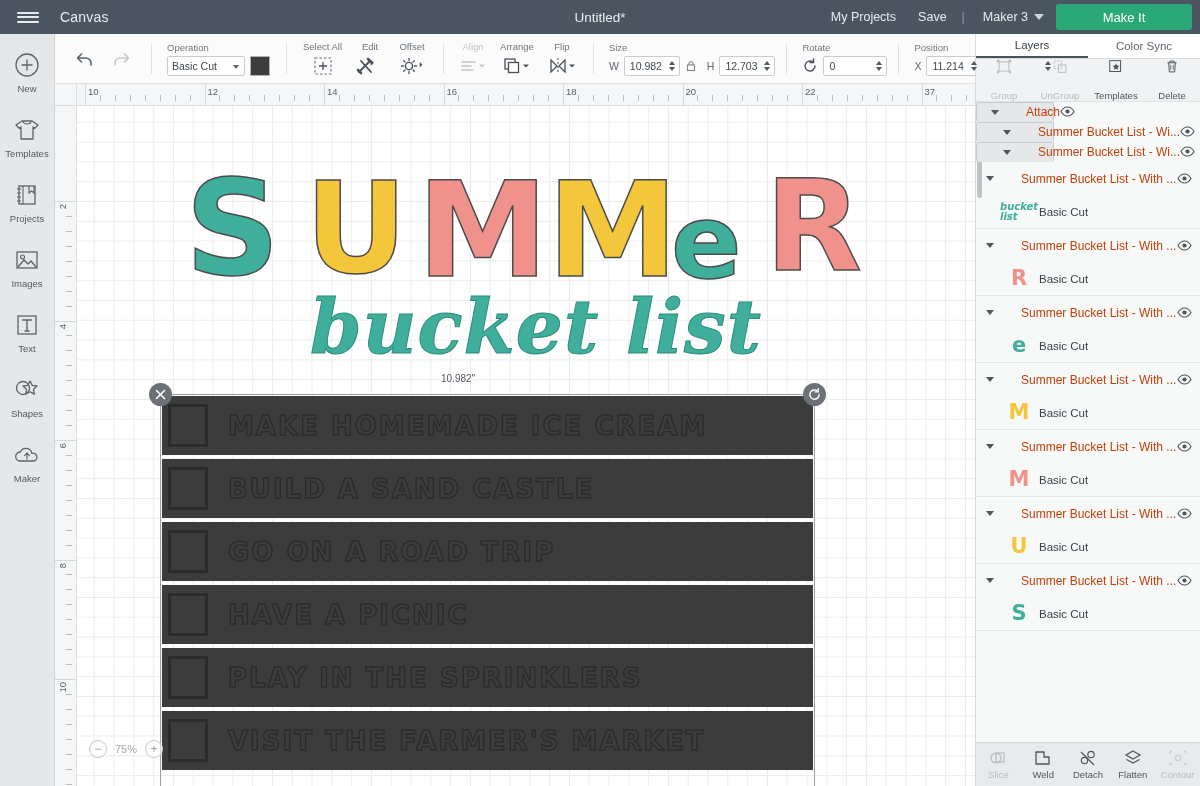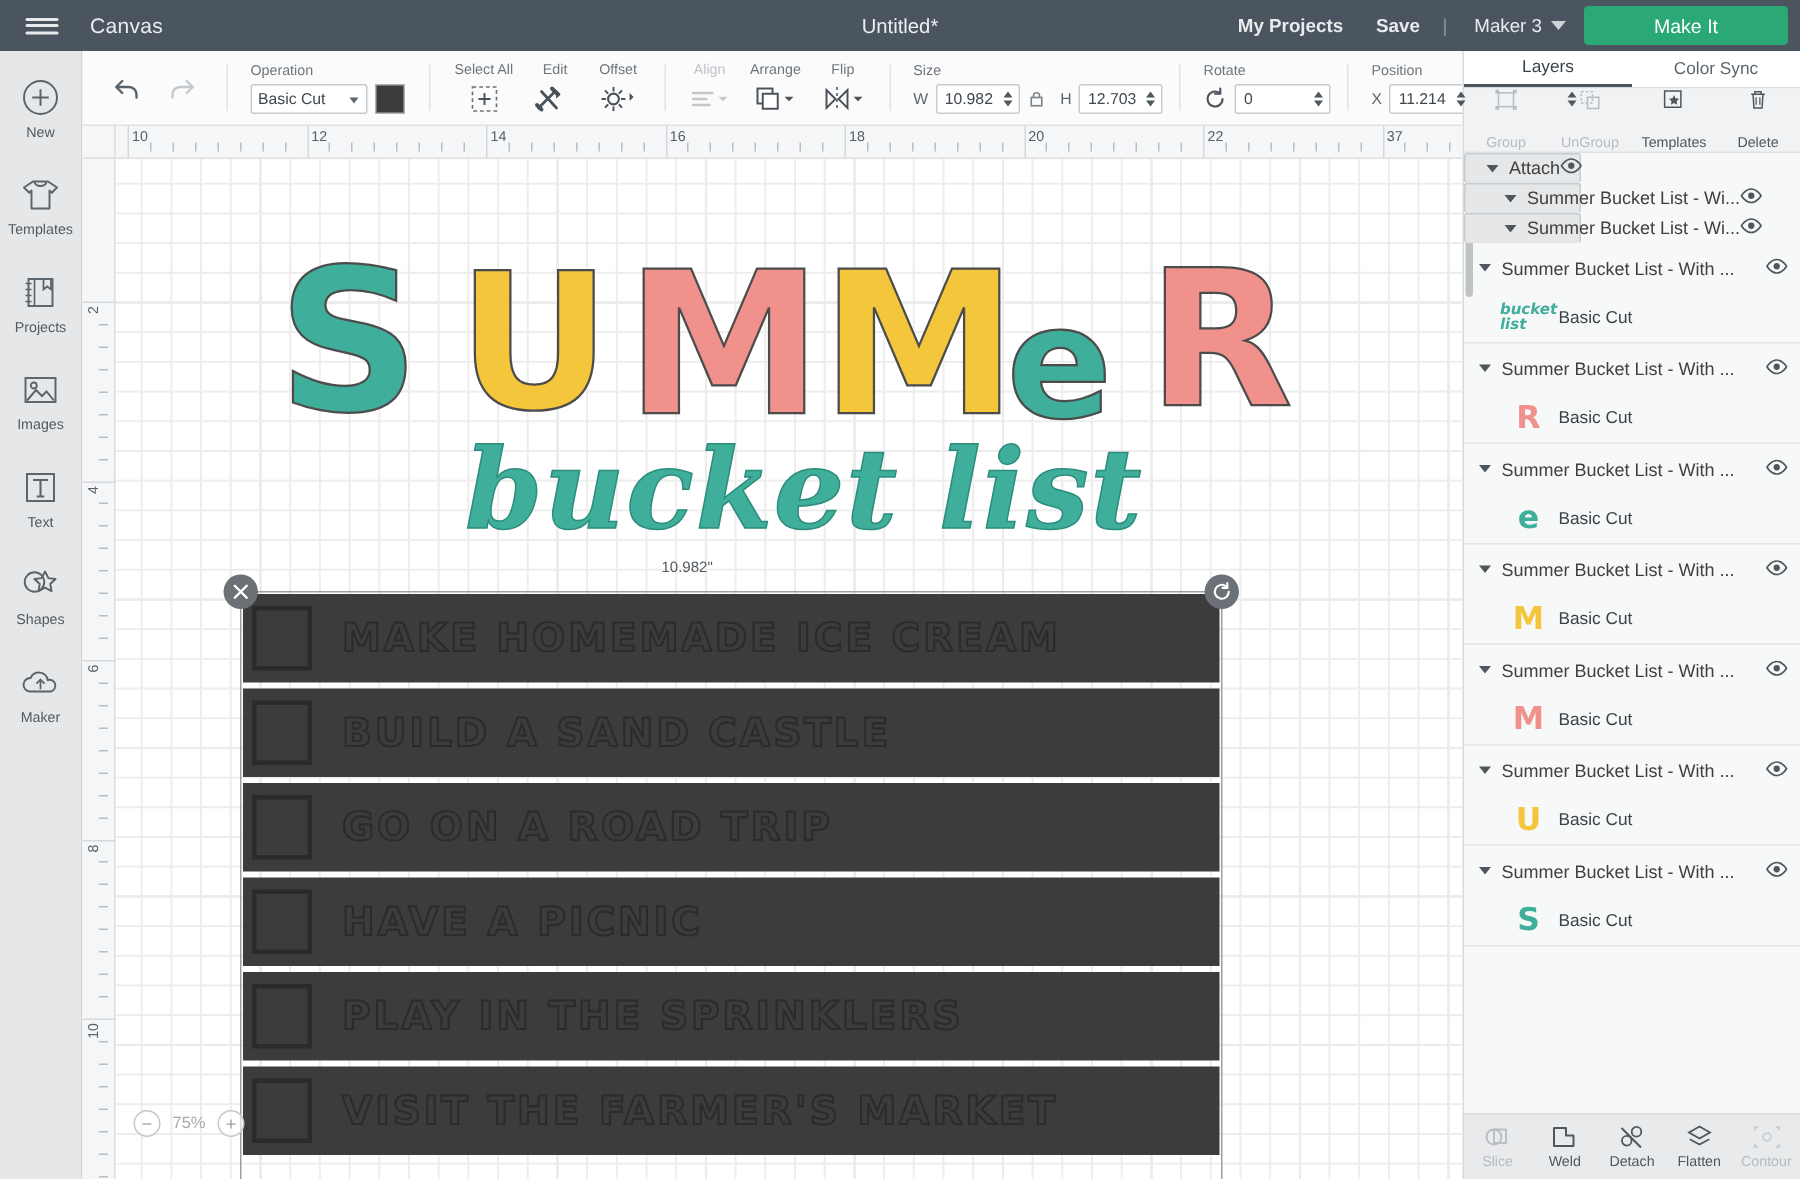--- a/index.html
+++ b/index.html
@@ -17,21 +17,21 @@
     background: #4a5560; display: flex; align-items: center;
   }
   .hamburger { width: 56px; height: 34px; display: flex; align-items: center; justify-content: center; cursor: pointer; }
   .hamburger span { display:block; width: 22px; height: 2px; background: #e8eaec; margin: 2.5px 0; border-radius: 1px; }
   .tb-canvas { color: #e9ebed; font-size: 14px; margin-left: 4px; letter-spacing: .2px; }
   .tb-title {
     position: absolute; left: 0; right: 0; text-align: center;
     color: #eceef0; font-size: 13.5px; pointer-events: none;
   }
   .tb-right { position: absolute; right: 0; top: 0; height: 34px; display: flex; align-items: center; gap: 0; }
-  .tb-link { color: #e9ebed; font-size: 12.5px; padding: 0 11px; cursor: pointer; font-weight: bold; }
+  .tb-link { color: #e9ebed; font-size: 12.5px; padding: 0 11px; cursor: pointer; }
   .tb-sep { color: #8d979f; font-size: 12.5px; padding: 0 4px; }
   .tb-machine { color: #e9ebed; font-size: 12.5px; padding: 0 6px 0 14px; cursor: pointer; }
   .caret-dn {
     width: 0; height: 0; border-left: 5px solid transparent; border-right: 5px solid transparent;
     border-top: 6px solid #cfd4d8; margin-right: 12px; cursor: pointer;
   }
   .make-it {
     background: #2aa876; color: #fff; font-size: 13px; border: none;
     width: 136px; height: 26px; border-radius: 3px; margin-right: 8px; cursor: pointer;
   }
@@ -152,21 +152,21 @@
     cursor: pointer; gap: 16px; }
   .ract span { font-size: 9.5px; color: #4e575e; }
   .ract.dis span { color: #b7bcc0; }
   .layerlist { flex: 1; overflow: hidden; position: relative; }
   .lgroup { border-bottom: 1px solid #e3e5e6; }
   .lgroup.sel { background: #e6e7e8; }
   .lrow { display: flex; align-items: center; height: 33px; padding-right: 8px; }
   .lrow.sub { height: 33px; }
   .tri { width: 0; height: 0; border-left: 4.5px solid transparent; border-right: 4.5px solid transparent;
     border-top: 5.5px solid #4e575e; margin-right: 7px; flex: 0 0 auto; cursor: pointer; }
-  .lname { flex: 1; font-size: 12px; color: #404040; overflow: hidden; white-space: nowrap; text-overflow: ellipsis; }
+  .lname { flex: 1; font-size: 12px; color: #c2410c; overflow: hidden; white-space: nowrap; text-overflow: ellipsis; margin-left: 20px; }
   .eye { width: 15px; flex: 0 0 auto; cursor: pointer; }
   .thumb { width: 26px; height: 26px; display: flex; align-items: center; justify-content: center;
     flex: 0 0 auto; margin-right: 7px; }
   .glyph { font-family: "DejaVu Sans", sans-serif; font-weight: bold; font-size: 21px; line-height: 1; }
   .subname { font-size: 11.5px; color: #39434a; }
   .blankrow { display: flex; align-items: center; height: 46px; padding: 0 10px; background: #fff;
               border-top: 1px solid #e3e5e6; }
   .blanksw { width: 48px; height: 31px; background: #fff; border: 1px solid #9aa0a6; margin-right: 12px; }
   .blanktx { font-size: 11.5px; color: #4b545b; }
   .rbottom { display: flex; height: 44px; background: #e9eaeb; border-top: 1px solid #d9dbdd; }

